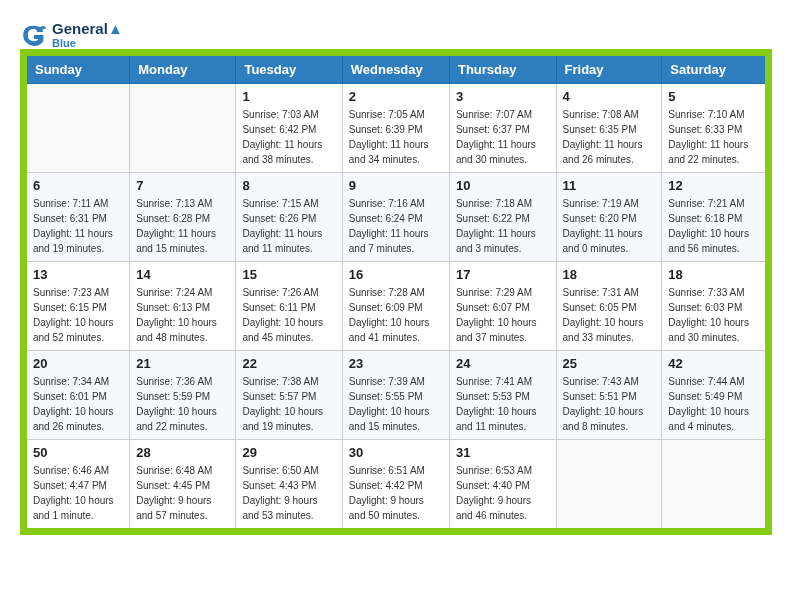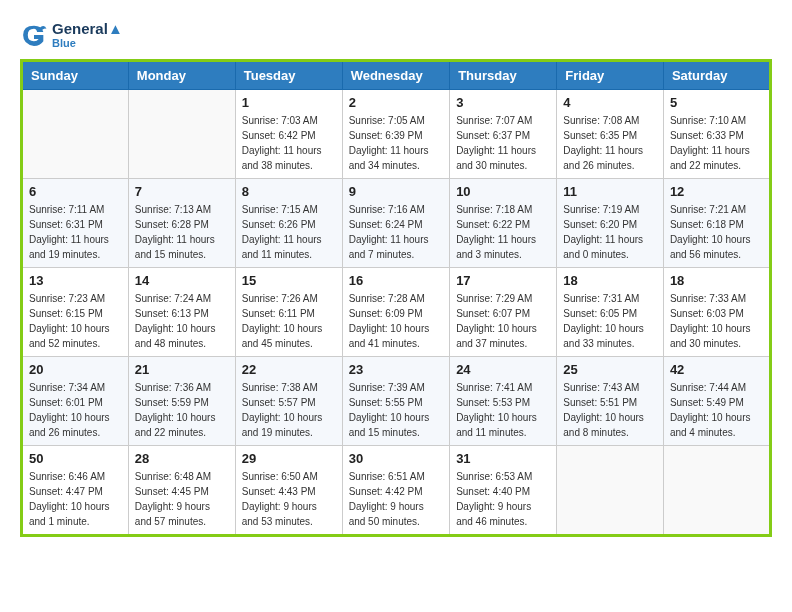--- a/index.html
+++ b/index.html
@@ -7,21 +7,20 @@
       font-family: Arial, sans-serif;
       background: #fff;
       width: 792px;
       min-height: 612px;
       padding: 20px;
     }
     .header {
       display: flex;
       justify-content: space-between;
       align-items: flex-start;
-      margin-bottom: 10px;
     }
     .logo {
       display: flex;
       align-items: center;
       gap: 4px;
     }
     .logo-icon {
       width: 28px;
       height: 28px;
     }
@@ -33,21 +32,21 @@
       font-weight: bold;
       color: #222;
     }
     .location {
       font-size: 16px;
       color: #444;
     }
     .calendar {
       width: 100%;
       border-collapse: collapse;
-      border: 3px solid #84cc16;
+      border: 7px solid #84cc16;
     }
     .calendar th {
       background-color: #2e7dbf;
       color: #fff;
       text-align: left;
       padding: 6px 8px;
       font-size: 13px;
       font-weight: bold;
       border: 1px solid #1a6aad;
     }

